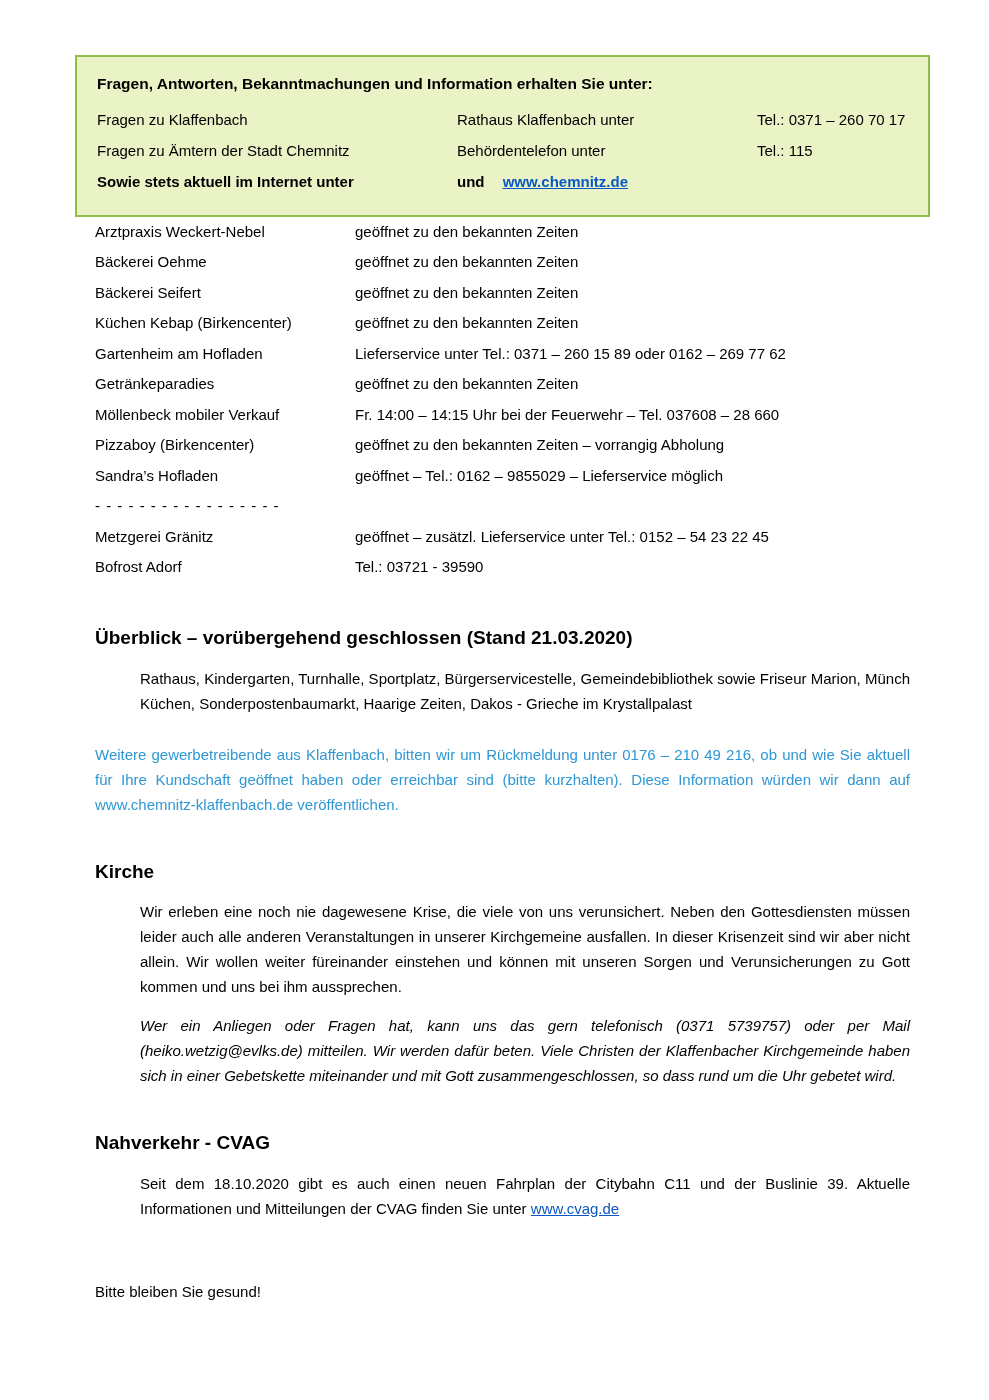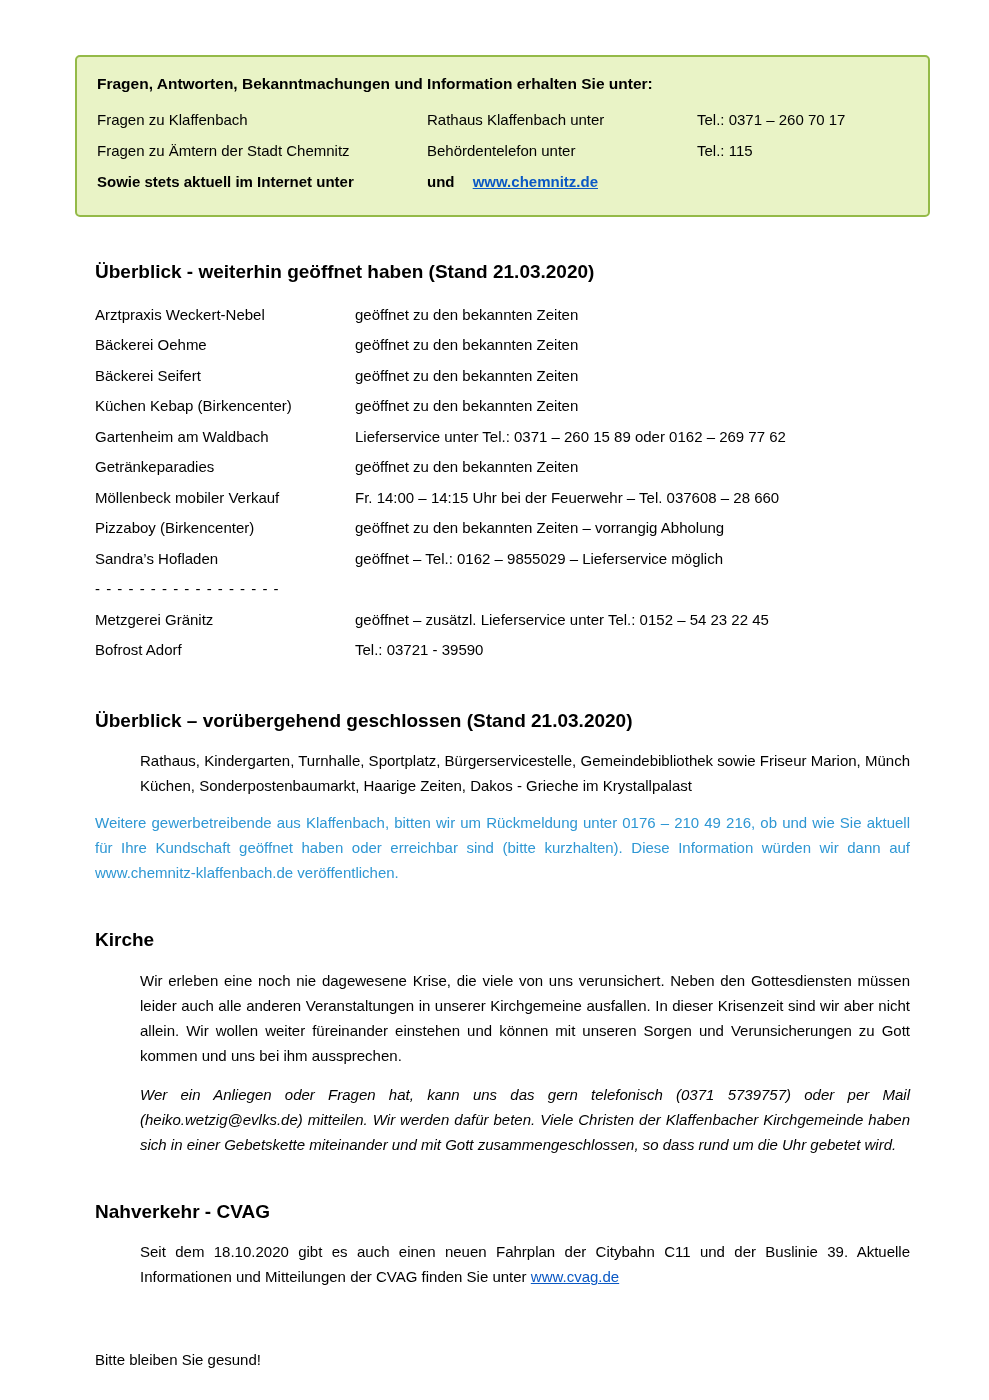--- a/index.html
+++ b/index.html
@@ -21,32 +21,33 @@
   }
   .page{
     padding:55px 79px 40px 95px;
   }
 
   
   .info-box{
     margin:0 -20px 0 -20px;
     background:var(--box_bg);
     border:2px solid var(--box_border);
-    border-radius:5px;
+    border-radius:0;
     padding:17px 20px 18px 20px;
   }
   .info-title{
     font-weight:bold;
     font-size:15.5px;
     margin-bottom:9px;
   }
   .info-row{
     display:grid;
     grid-template-columns:330px 270px 1fr;
     line-height:31px;
+    gap:30px;
   }
   .info-label{ font-weight:normal; }
   .info-internet .info-label{ font-weight:bold; }
   .box-link{
     color:var(--link_blue);
     font-weight:bold;
     text-decoration:underline;
     cursor:pointer;
   }
   .conj{ font-weight:bold; margin-right:14px; }
@@ -74,21 +75,21 @@
   p.body-text{
     text-align:justify;
     line-height:25px;
     margin-bottom:0;
     margin-left:45px;
   }
   p.notice{
     color:var(--info_blue);
     text-align:justify;
     line-height:25px;
-    margin-top:12px;
+    margin-top:26px;
   }
   .para-gap{ margin-top:14px;font-style:italic; }
   a.inline-link{
     color:var(--link_blue);
     text-decoration:underline;
     cursor:pointer;
   }
 
   
   .closing-1{ margin-top:58px; line-height:25px; }
@@ -115,21 +116,20 @@
 
     <div class="info-row info-internet">
       <span class="info-label">Sowie stets aktuell im Internet unter</span>
       <span class="info-right">
         <span class="conj">und</span>
         <a class="box-link">www.chemnitz.de</a>
       </span>
     </div>
   </div>
 
-  <h1 class="section-title">Überblick - weiterhin geöffnet haben (Stand 21.03.2020)</h1>
 
   <div id="open-list">
   <div class="list-row">
     <span class="list-label">Arztpraxis Weckert-Nebel</span>
     <span class="list-value">geöffnet zu den bekannten Zeiten</span>
   </div>
 
   <div class="list-row">
     <span class="list-label">Bäckerei Oehme</span>
     <span class="list-value">geöffnet zu den bekannten Zeiten</span>
@@ -139,21 +139,21 @@
     <span class="list-label">Bäckerei Seifert</span>
     <span class="list-value">geöffnet zu den bekannten Zeiten</span>
   </div>
 
   <div class="list-row">
     <span class="list-label">Küchen Kebap (Birkencenter)</span>
     <span class="list-value">geöffnet zu den bekannten Zeiten</span>
   </div>
 
   <div class="list-row">
-    <span class="list-label">Gartenheim am Waldbach</span>
+    <span class="list-label">Gartenheim am Hofladen</span>
     <span class="list-value">Lieferservice unter Tel.: 0371 – 260 15 89 oder 0162 – 269 77 62</span>
   </div>
 
   <div class="list-row">
     <span class="list-label">Getränkeparadies</span>
     <span class="list-value">geöffnet zu den bekannten Zeiten</span>
   </div>
 
   <div class="list-row">
     <span class="list-label">Möllenbeck mobiler Verkauf</span>

